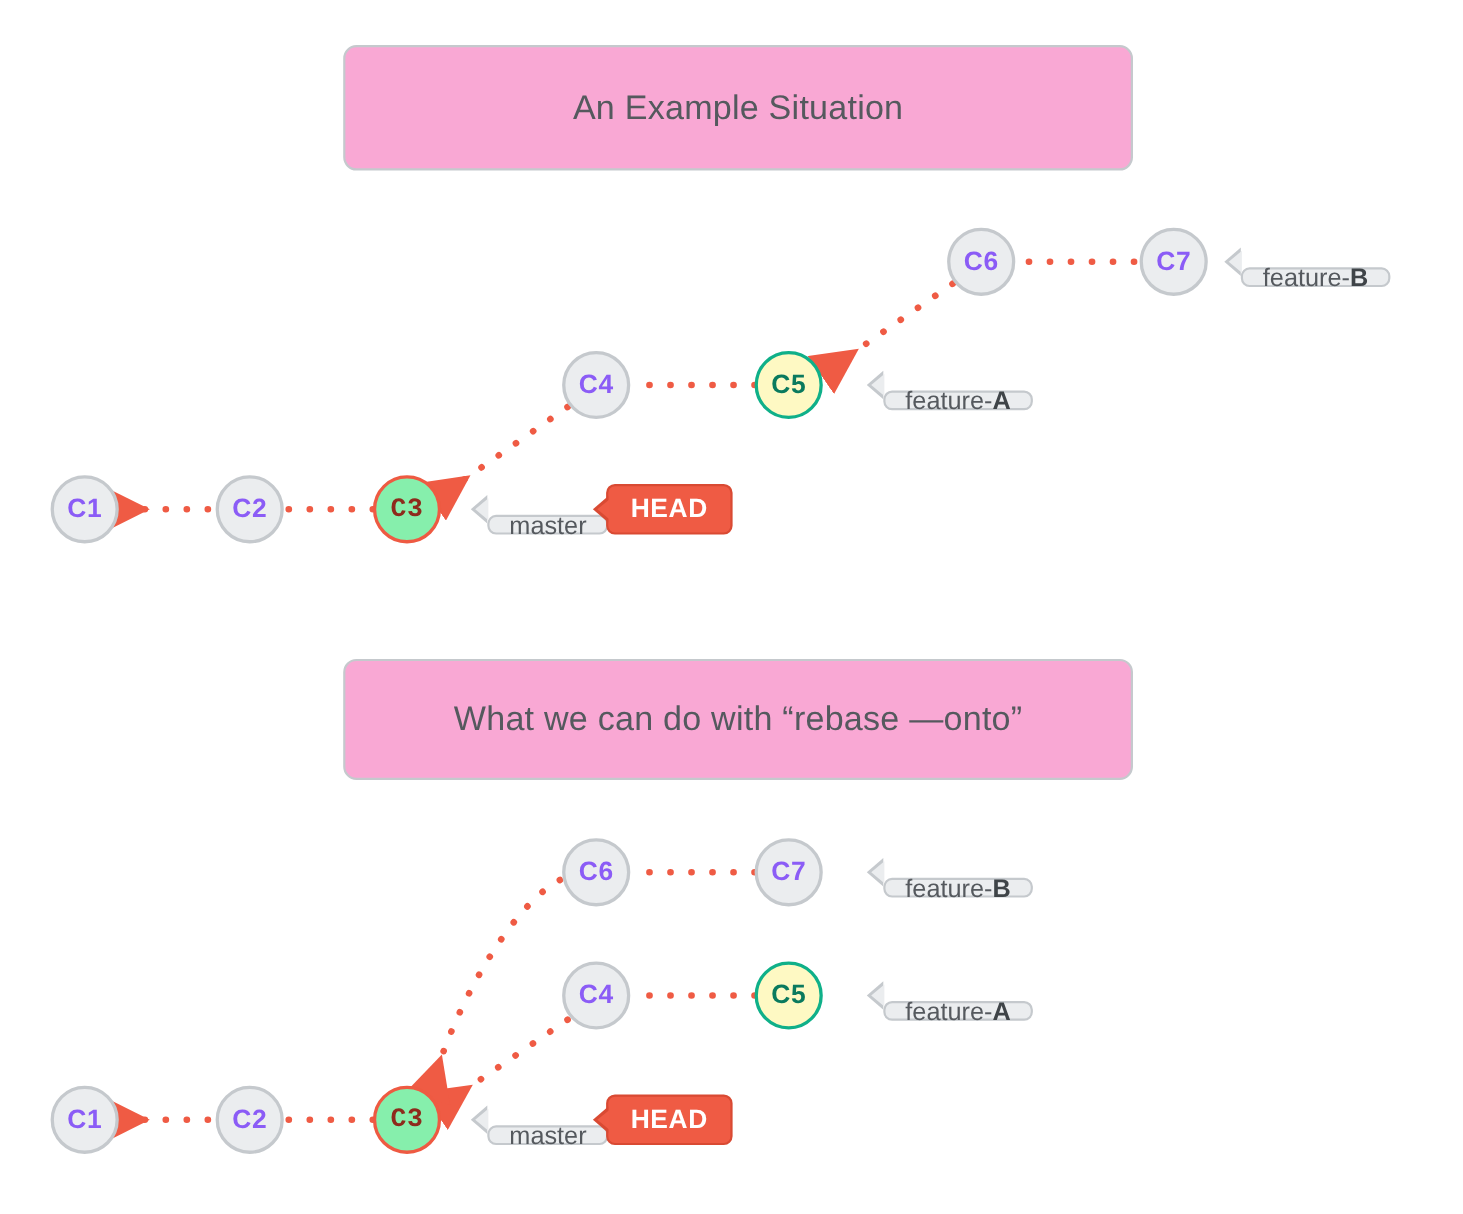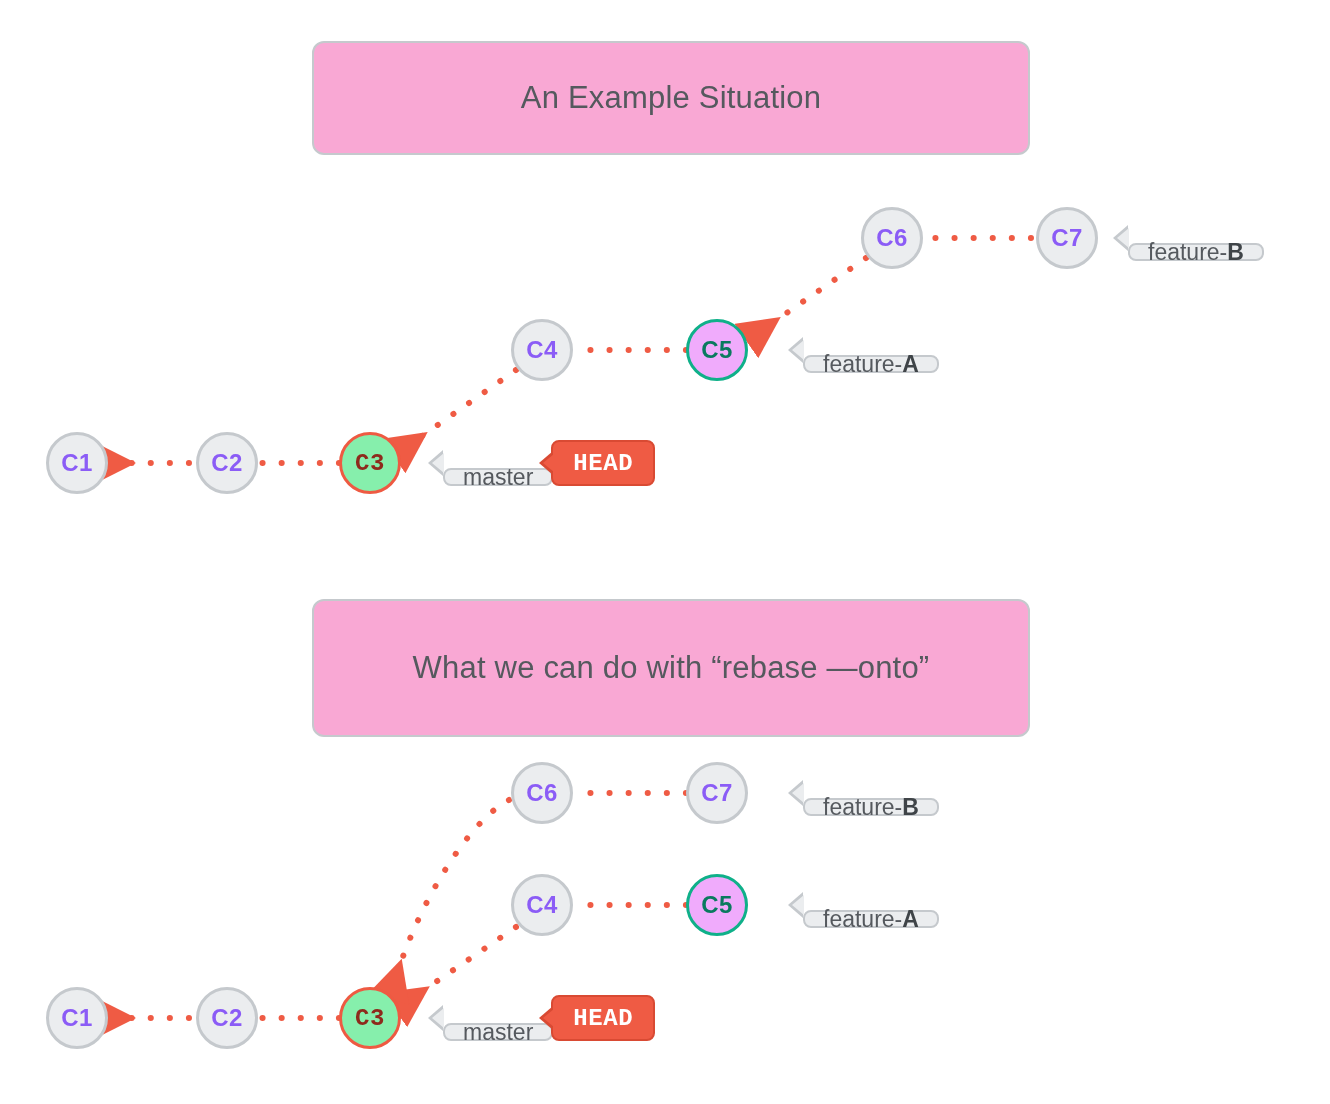--- a/index.html
+++ b/index.html
@@ -30,21 +30,21 @@
     border: 2px solid #c5c9cd;
     border-radius: 12px;
     display: flex;
     align-items: center;
     justify-content: center;
     color: #55595e;
     font-size: 31px;
     letter-spacing: .2px;
   }
   #banner-1 { left: 312px; top: 41px;  width: 718px; height: 114px; }
-  #banner-2 { left: 312px; top: 599px; width: 718px; height: 138px; }
+  #banner-2 { left: 312px; top: 599px; width: 718px; height: 110px; }
 
   
   .node {
     position: absolute;
     box-sizing: border-box;
     width: 62px;
     height: 62px;
     border-radius: 50%;
     display: flex;
     align-items: center;
@@ -59,21 +59,21 @@
     border: 3px solid #c5c9cd;
     color: #8b5cf6;
   }
   .node.red {
     background: #86efac;
     border: 3px solid #ee5a42;
     color: #8e2a1c;
     font-family: Liberation Mono, monospace;
   }
   .node.green {
-    background: #f0abfc;
+    background: #fef9c3;
     border: 3px solid #0fb089;
     color: #0a7a5e;
   }
 
   
   .tag {
     position: absolute;
     height: 46px;
     display: flex;
     align-items: stretch;
@@ -123,21 +123,20 @@
     border-radius: 8px;
     display: flex;
     align-items: center;
     justify-content: center;
     padding: 0 20px;
     color: #ffffff;
     font-size: 24px;
     font-weight: bold;
     letter-spacing: .6px;
     margin-left: -2px;
-    font-family: Liberation Mono, monospace;
   }
   .head-notch {
     position: absolute;
     left: -14px;
     top: 50%;
     transform: translateY(-50%);
     width: 0; height: 0;
     border-top: 12px solid transparent;
     border-bottom: 12px solid transparent;
     border-right: 14px solid #d94a33;

